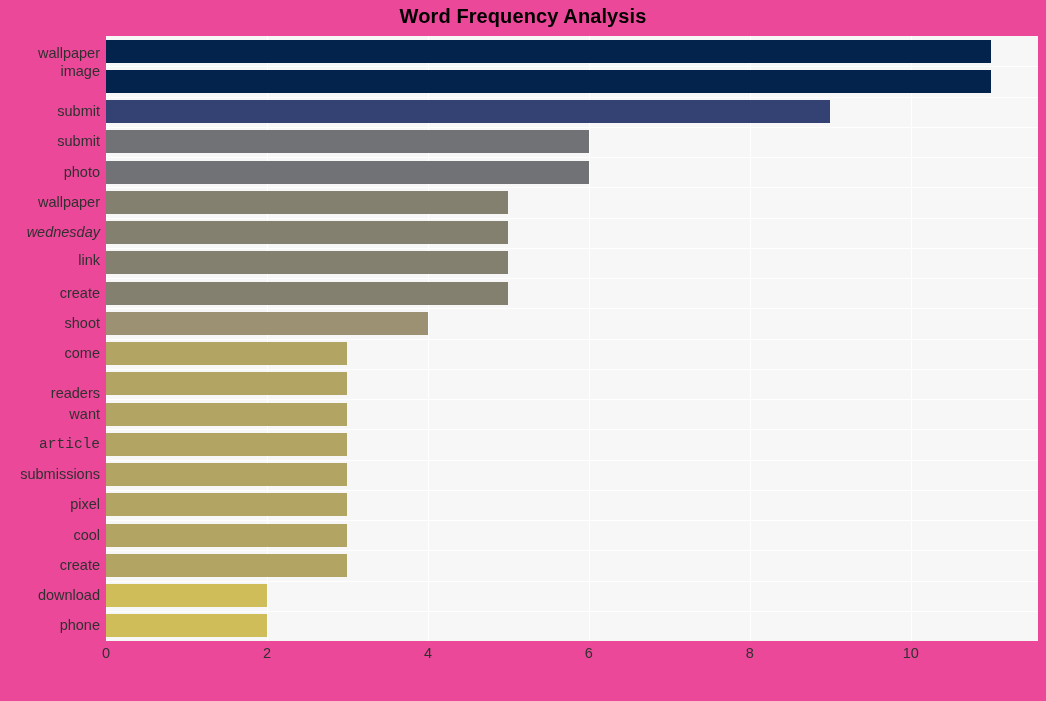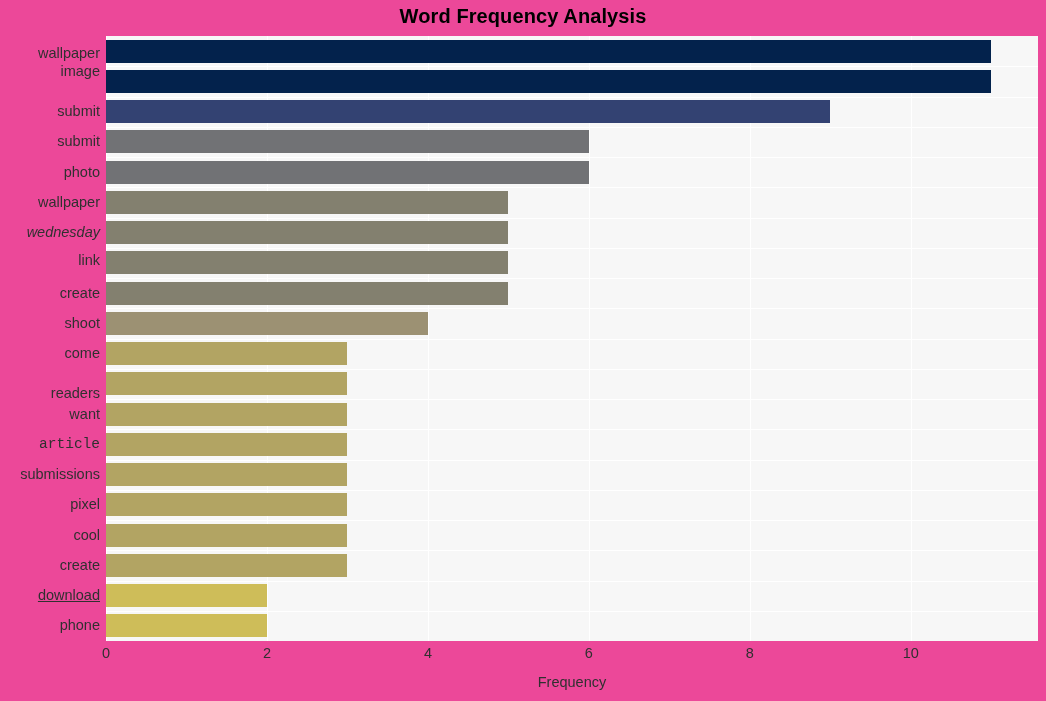--- a/index.html
+++ b/index.html
@@ -191,28 +191,27 @@
       <div class="ylabel" style="top: 245.625px;">create</div>
       <div class="ylabel" style="top: 275.875px;">shoot</div>
       <div class="ylabel" style="top: 306.125px;">come</div>
       <div class="ylabel" style="top: 346px; padding-left: 13px;">readers</div>
       <div class="ylabel" style="top: 366.625px;">want</div>
       <div class="ylabel" style="top: 396.875px; font-family: Liberation Mono, monospace;">article</div>
       <div class="ylabel" style="top: 427.125px; margin-left: 45px;">submissions</div>
       <div class="ylabel" style="top: 457.375px; text-align: right;">pixel</div>
       <div class="ylabel" style="top: 487.625px;">cool</div>
       <div class="ylabel" style="top: 517.875px;">create</div>
-      <div class="ylabel" style="top: 548.125px; text-decoration: underline;">download</div>
+      <div class="ylabel" style="top: 548.125px;">download</div>
       <div class="ylabel" style="top: 578.375px;">phone</div>
     </div>
 
   <div id="xticks">
       <div class="xtick" style="left: 106px;">0</div>
       <div class="xtick" style="left: 266.967px;">2</div>
       <div class="xtick" style="left: 427.934px;">4</div>
       <div class="xtick" style="left: 588.902px;">6</div>
       <div class="xtick" style="left: 749.869px;">8</div>
       <div class="xtick" style="left: 910.836px;">10</div>
     </div>
 
-  <div id="xaxis-title">Frequency</div>
 
 </div>
 
 </body></html>

